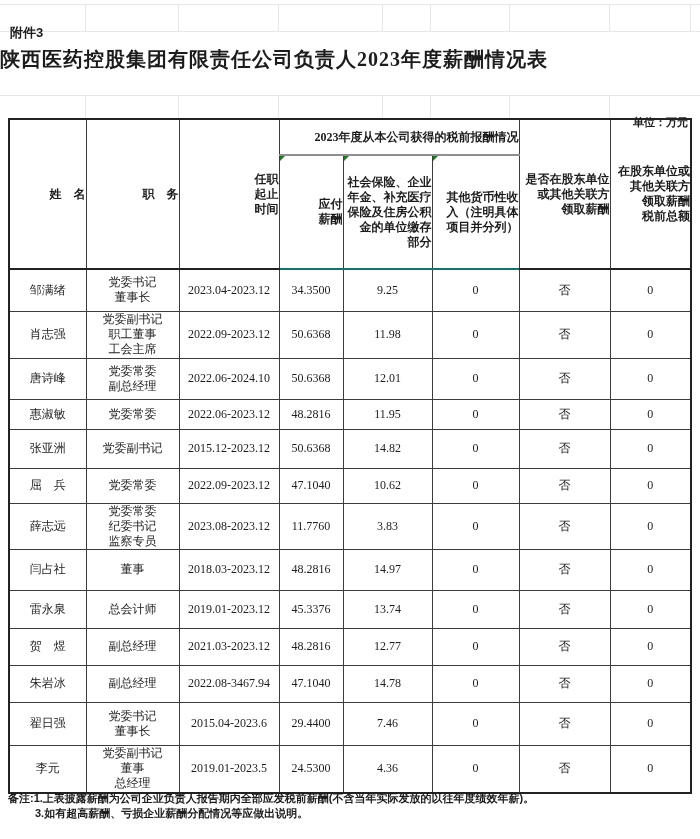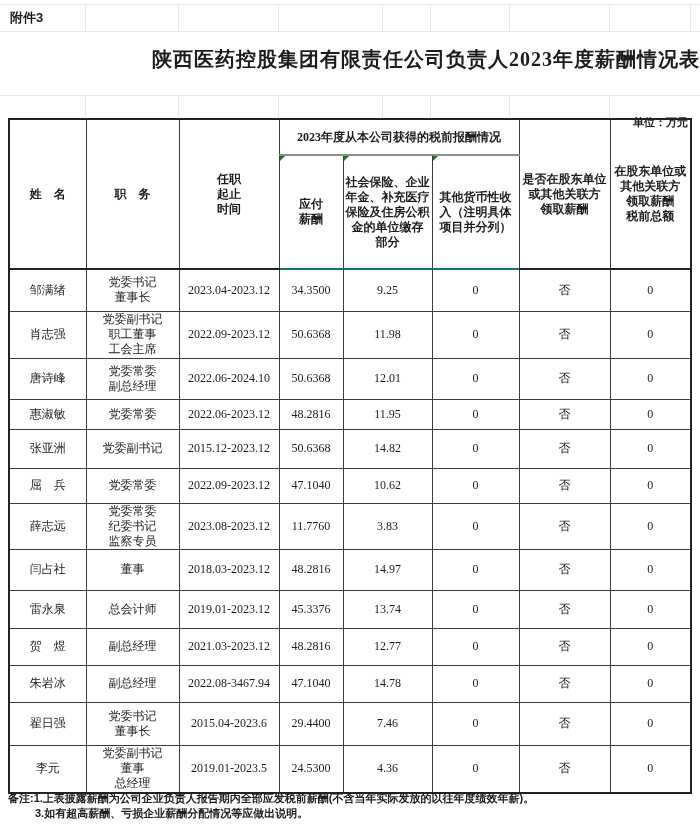--- a/index.html
+++ b/index.html
@@ -1,31 +1,31 @@
 <!DOCTYPE html>
 <html><head>
 <meta charset="utf-8">
 <style>
   html,body{margin:0;padding:0;background:#fff;}
   .page{position:relative;width:700px;height:839px;background:#ffffff;overflow:hidden;
         font-family:"Liberation Serif",serif;color:#1c1c1c;}
   
   .gl-h{position:absolute;left:0;width:700px;height:0;border-top:1px solid #e7e7e7;}
   .gl-v{position:absolute;width:0;border-left:1px solid #e7e7e7;}
-  .attach{position:absolute;left:10px;top:9px;font-family:"Liberation Sans",sans-serif;
+  .attach{position:absolute;left:10px;top:24px;font-family:"Liberation Sans",sans-serif;
           font-weight:bold;font-size:13px;}
-  .title{position:absolute;left:0;top:46px;width:100%;text-align:right;
+  .title{position:absolute;left:0;top:46px;width:100%;text-align:left;
          font-size:20px;font-weight:bold;letter-spacing:1px;}
   .unit{position:absolute;right:12px;top:99px;font-family:"Liberation Sans",sans-serif;
         font-weight:bold;font-size:11px;margin-top:16px;}
   table.salary{position:absolute;left:8px;top:118px;width:682px;border-collapse:collapse;
         table-layout:fixed;border:2px solid #222;}
   .salary th,.salary td{border:1px solid #3c3c3c;text-align:center;vertical-align:middle;
         padding:0;font-size:12px;overflow:hidden;}
-  .salary th{font-weight:bold;}
+  .salary th{font-weight:bold;text-align:right;}
   .pre{white-space:pre-line;line-height:15px;}
   .group-th{height:34px;font-size:12.5px;border-bottom:2px solid #8f8f8f !important;}
   tr.subhead th{height:112px;position:relative;border-bottom:2px solid #0f766e;}
   th.spanrows{border-bottom:2px solid #222;}
   .tri{position:absolute;top:0;left:0;width:0;height:0;
        border-top:5px solid #1e7a1e;border-right:5px solid transparent;}
   .num{font-size:12px;}
   .notes{position:absolute;left:8px;top:791px;font-family:"Liberation Sans",sans-serif;
          font-weight:bold;font-size:11px;line-height:14.5px;}
   .notes .indent{padding-left:27px;}

